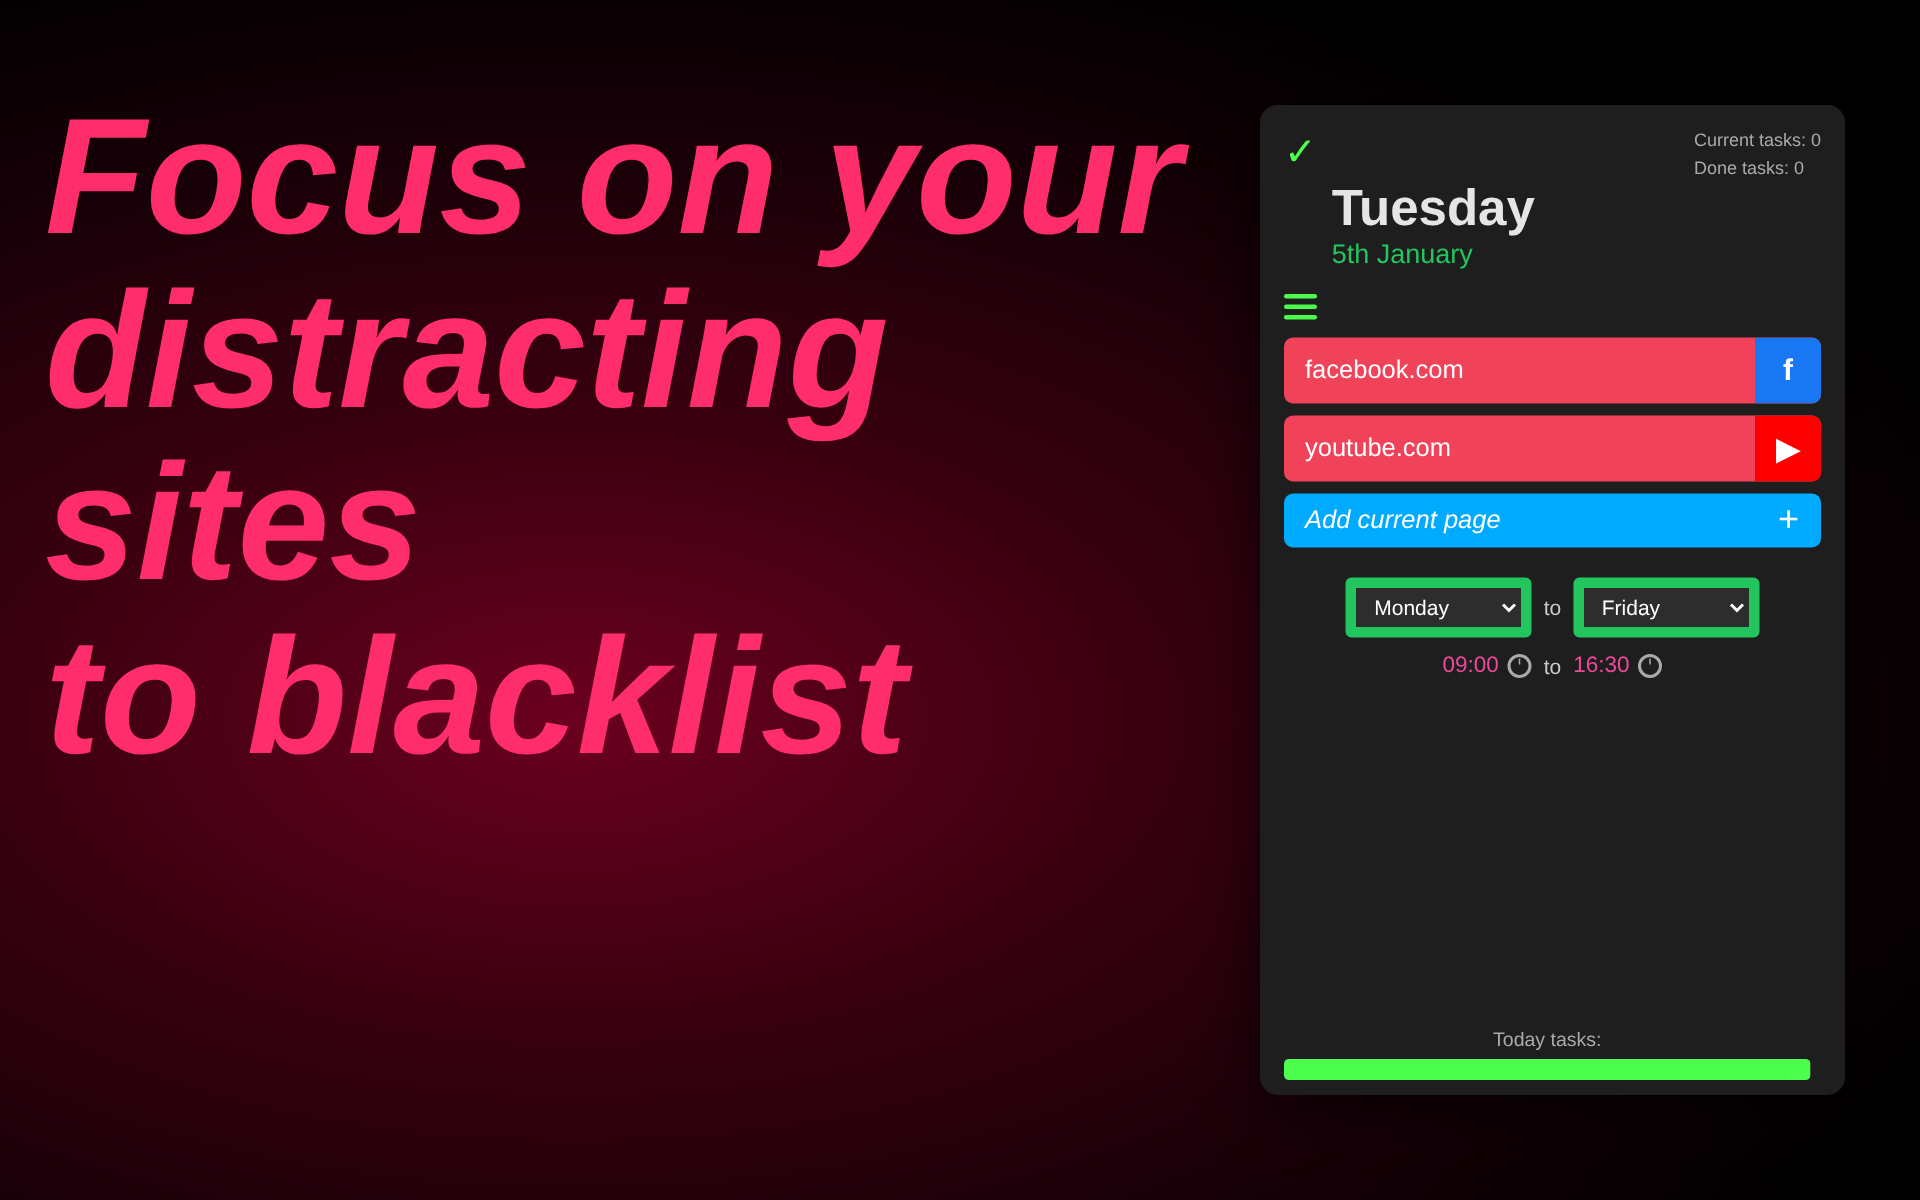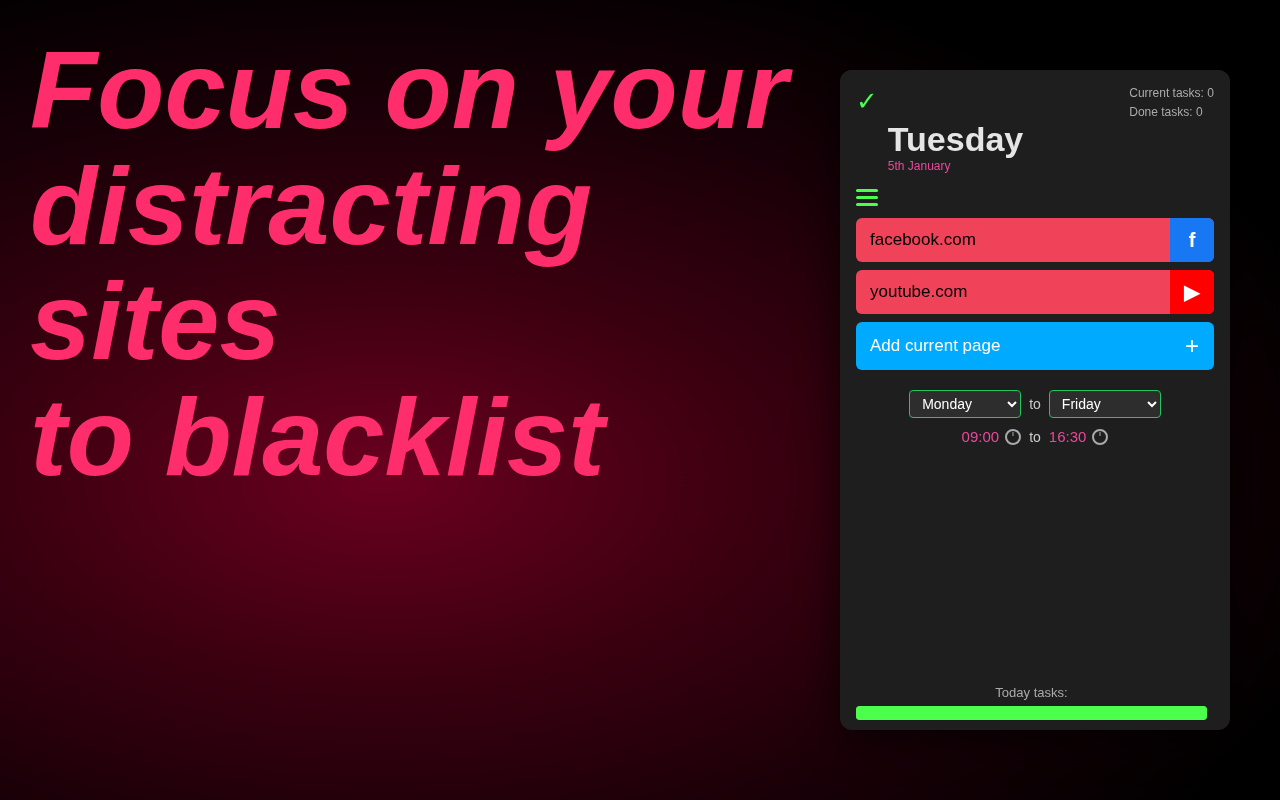--- a/index.html
+++ b/index.html
@@ -17,21 +17,21 @@
     .bg {
       position: absolute;
       inset: 0;
       background: radial-gradient(ellipse at 30% 60%, #6b0020 0%, #3a0010 30%, #1a0008 55%, #000 80%);
     }
 
     
     .left-text {
       position: absolute;
       left: 30px;
-      top: 32px;
+      top: 60px;
       width: 780px;
     }
 
     .headline {
       font-size: 110px;
       font-weight: 900;
       line-height: 1.05;
       color: #ff2d6b;
       font-style: italic;
       font-family: Arial Black, Arial, sans-serif;
@@ -79,22 +79,22 @@
     }
 
     .day-info .day-name {
       font-size: 34px;
       font-weight: 700;
       color: #e5e5e5;
       margin-top: 36px;
     }
 
     .day-info .day-date {
-      font-size: 12px;
-      color: #ec4899;
+      font-size: 18px;
+      color: #22c55e;
     }
 
     .task-counts {
       text-align: left;
       font-size: 12px;
       color: #aaa;
       line-height: 1.6;
     }
 
     
@@ -133,21 +133,21 @@
       align-items: center;
       background: #f0435a;
       border-radius: 6px;
       overflow: hidden;
       height: 44px;
     }
 
     .site-item .site-name {
       flex: 1;
       padding: 0 14px;
-      color: #000000;
+      color: #ffffff;
       font-size: 17px;
       font-weight: 500;
     }
 
     .site-icon-box {
       width: 44px;
       height: 44px;
       display: flex;
       align-items: center;
       justify-content: center;
@@ -164,22 +164,23 @@
       background: #ff0000;
       color: #fff;
     }
 
     .add-page-btn {
       display: flex;
       align-items: center;
       background: #00aaff;
       border-radius: 6px;
       overflow: hidden;
-      height: 48px;
+      height: 36px;
       cursor: pointer;
+      font-style: italic;
     }
 
     .add-page-btn .add-label {
       flex: 1;
       padding: 0 14px;
       color: #fff;
       font-size: 17px;
       font-weight: 400;
     }
 
@@ -203,21 +204,21 @@
       display: flex;
       align-items: center;
       gap: 8px;
       justify-content: center;
       margin-bottom: 10px;
     }
 
     .day-select {
       background: #2d2d2d;
       color: #fff;
-      border: 1px solid #22c55e;
+      border: 7px solid #22c55e;
       border-radius: 4px;
       padding: 4px 8px;
       font-size: 14px;
       cursor: pointer;
     }
 
     .to-label {
       color: #ccc;
       font-size: 14px;
     }

